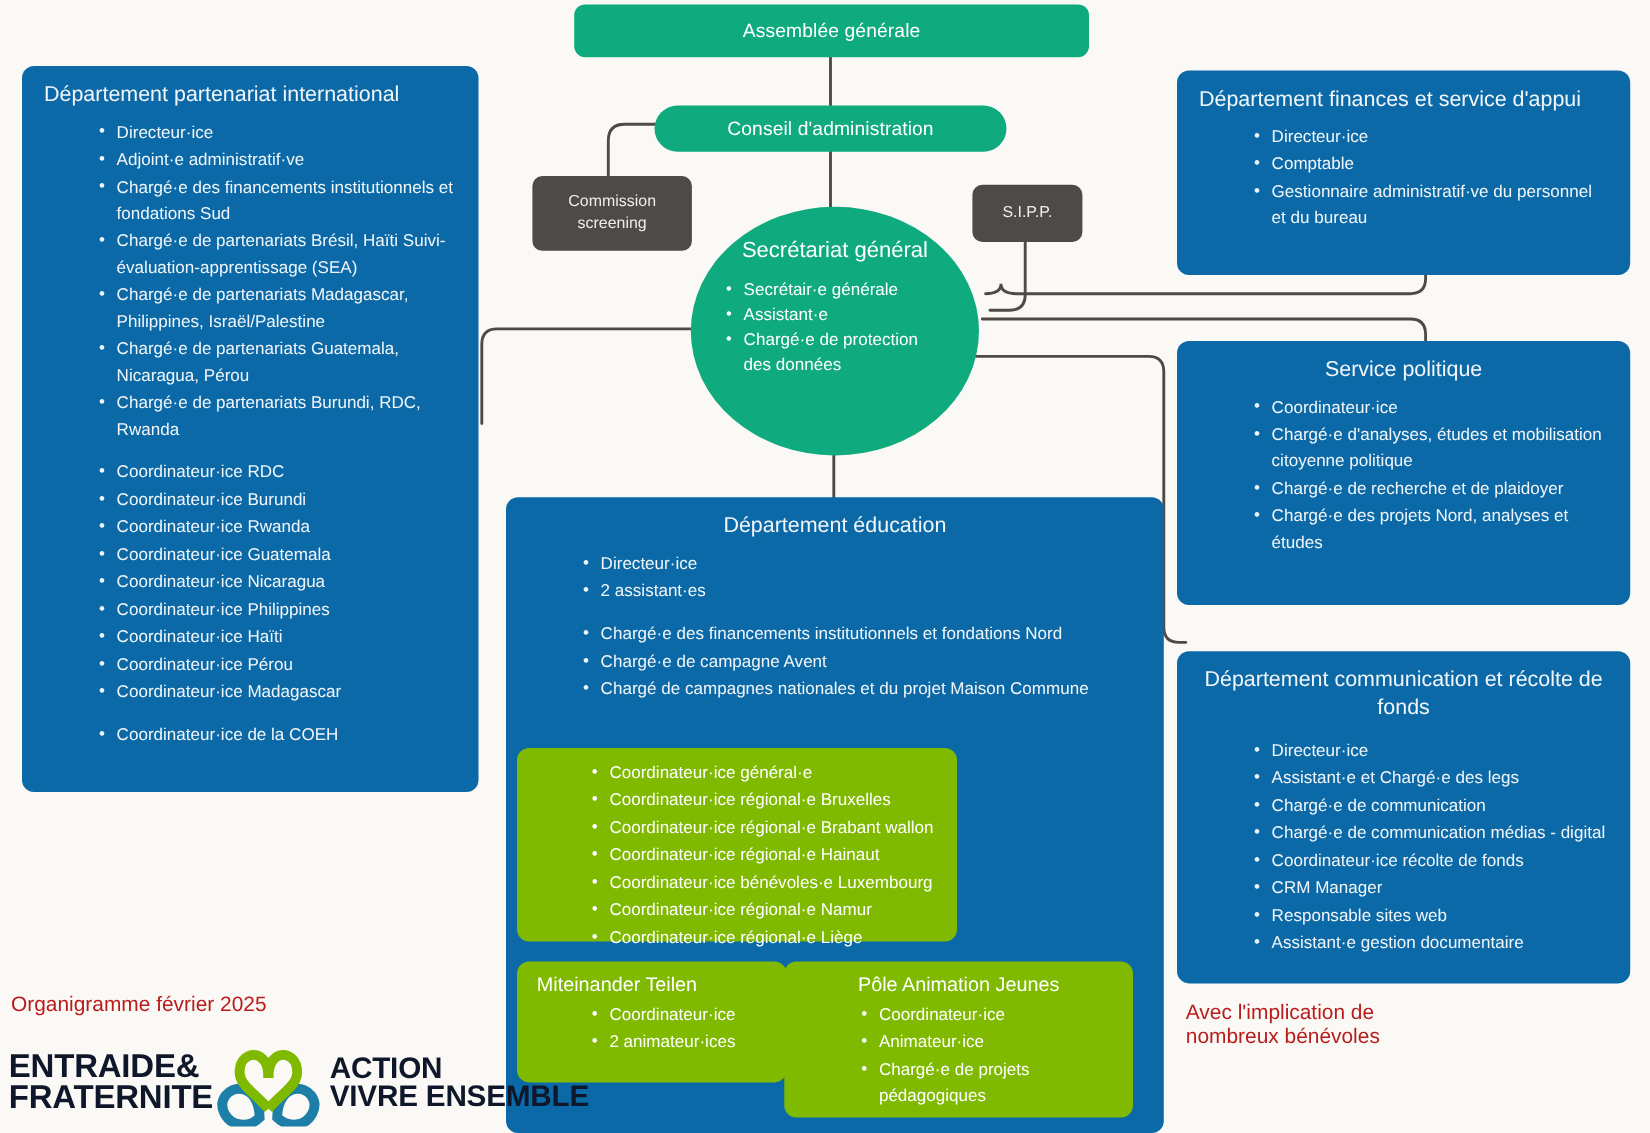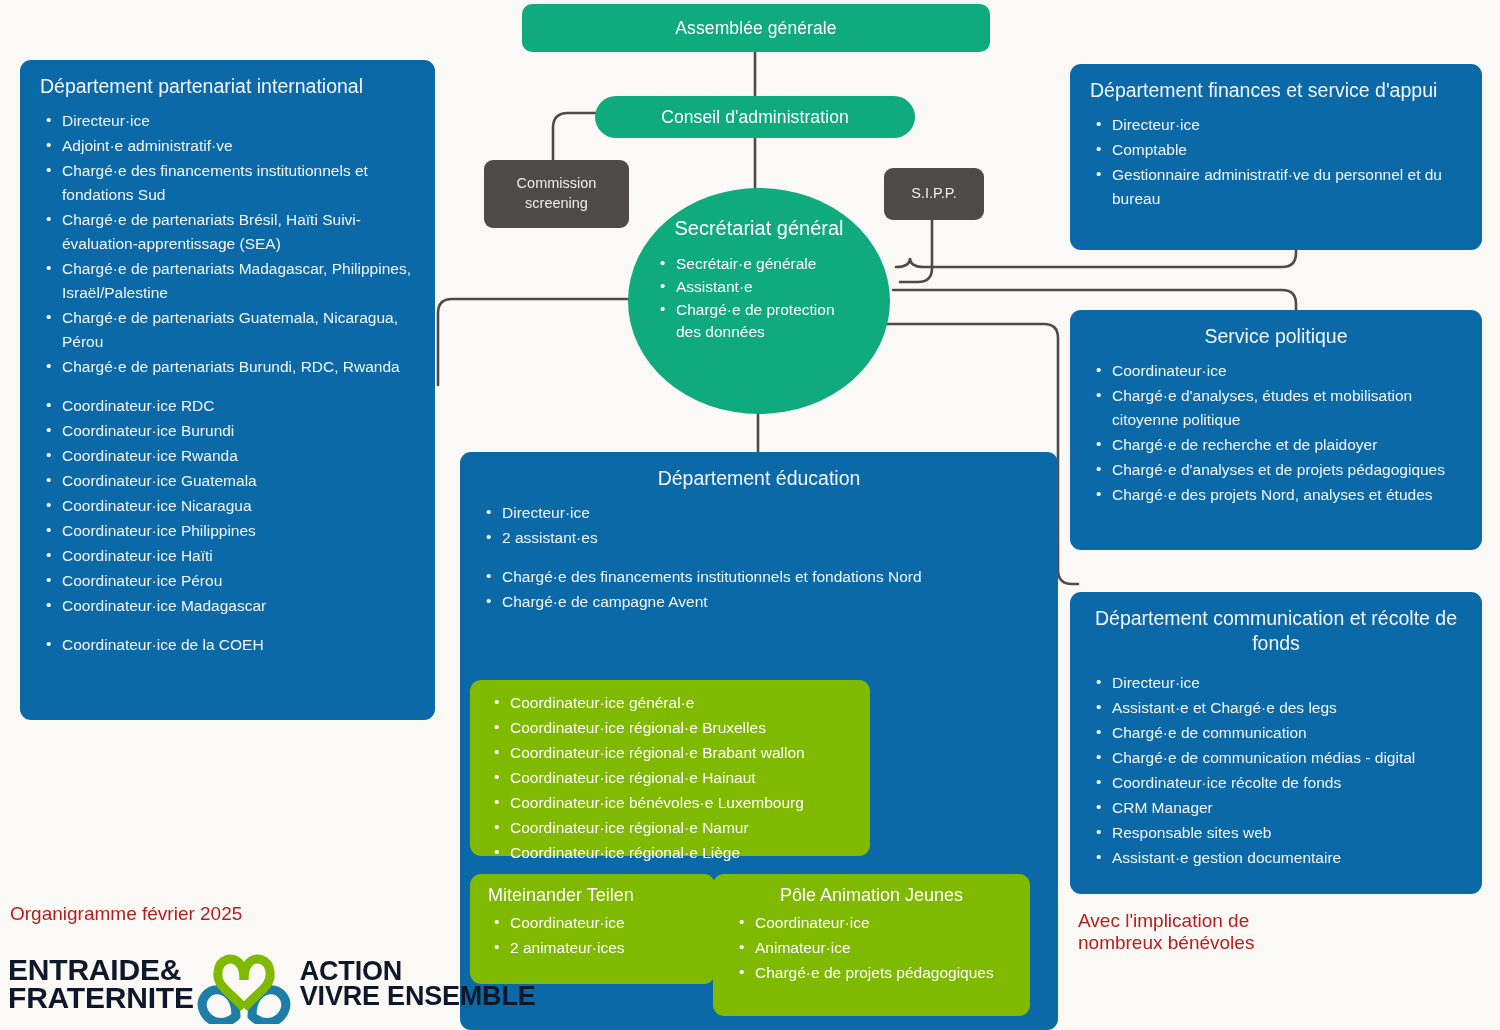--- a/index.html
+++ b/index.html
@@ -70,21 +70,21 @@
     color: #FFFFFF;
   }
 
   .box-title {
     font-size: 19.5px;
     line-height: 1.26;
     padding: 14px 20px 10px;
   }
   .box-title.center { text-align: center; }
 
-  ul.bullets { list-style: none; padding: 0 18px 14px 26px; }
+  ul.bullets { list-style: none; padding: 0 18px 14px 26px; margin-left: 44px; }
   ul.bullets li {
     position: relative;
     font-size: 15.5px;
     line-height: 1.55;
     padding-left: 16px;
     margin-bottom: 1px;
   }
   ul.bullets li::before {
     content: "•"; position: absolute; left: 0; top: -1px;
   }
@@ -193,21 +193,20 @@
       <li>Gestionnaire administratif·ve du personnel et du bureau</li>
     </ul>
   </div>
 
   <div class="node blue-box" style="left:1070px; top:310px; width:412px; height:240px;">
     <div class="box-title center">Service politique</div>
     <ul class="bullets">
       <li>Coordinateur·ice</li>
       <li>Chargé·e d'analyses, études et mobilisation citoyenne politique</li>
       <li>Chargé·e de recherche et de plaidoyer</li>
-      <li>Chargé·e d'analyses et de projets pédagogiques</li>
       <li>Chargé·e des projets Nord, analyses et études</li>
     </ul>
   </div>
 
   <div class="node blue-box" style="left:1070px; top:592px; width:412px; height:302px;">
     <div class="box-title center" style="padding-bottom:16px;">Département communication et récolte de fonds</div>
     <ul class="bullets">
       <li>Directeur·ice</li>
       <li>Assistant·e et Chargé·e des legs</li>
       <li>Chargé·e de communication</li>
@@ -220,20 +219,21 @@
   </div>
 
   <div class="node blue-box" style="left:460px; top:452px; width:598px; height:578px;">
     <div class="box-title center">Département éducation</div>
     <ul class="bullets" style="padding-bottom:0;">
       <li>Directeur·ice</li>
       <li>2 assistant·es</li>
       <li class="spacer"></li>
       <li>Chargé·e des financements institutionnels et fondations Nord</li>
       <li>Chargé·e de campagne Avent</li>
+      <li>Chargé de campagnes nationales et du projet Maison Commune</li>
     </ul>
 
     <div class="green-box" style="position:absolute; left:10px; top:228px; width:400px; height:176px;">
       <ul class="bullets" style="padding:11px 14px 11px 24px;">
         <li>Coordinateur·ice général·e</li>
         <li>Coordinateur·ice régional·e Bruxelles</li>
         <li>Coordinateur·ice régional·e Brabant wallon</li>
         <li>Coordinateur·ice régional·e Hainaut</li>
         <li>Coordinateur·ice bénévoles·e Luxembourg</li>
         <li>Coordinateur·ice régional·e Namur</li>

